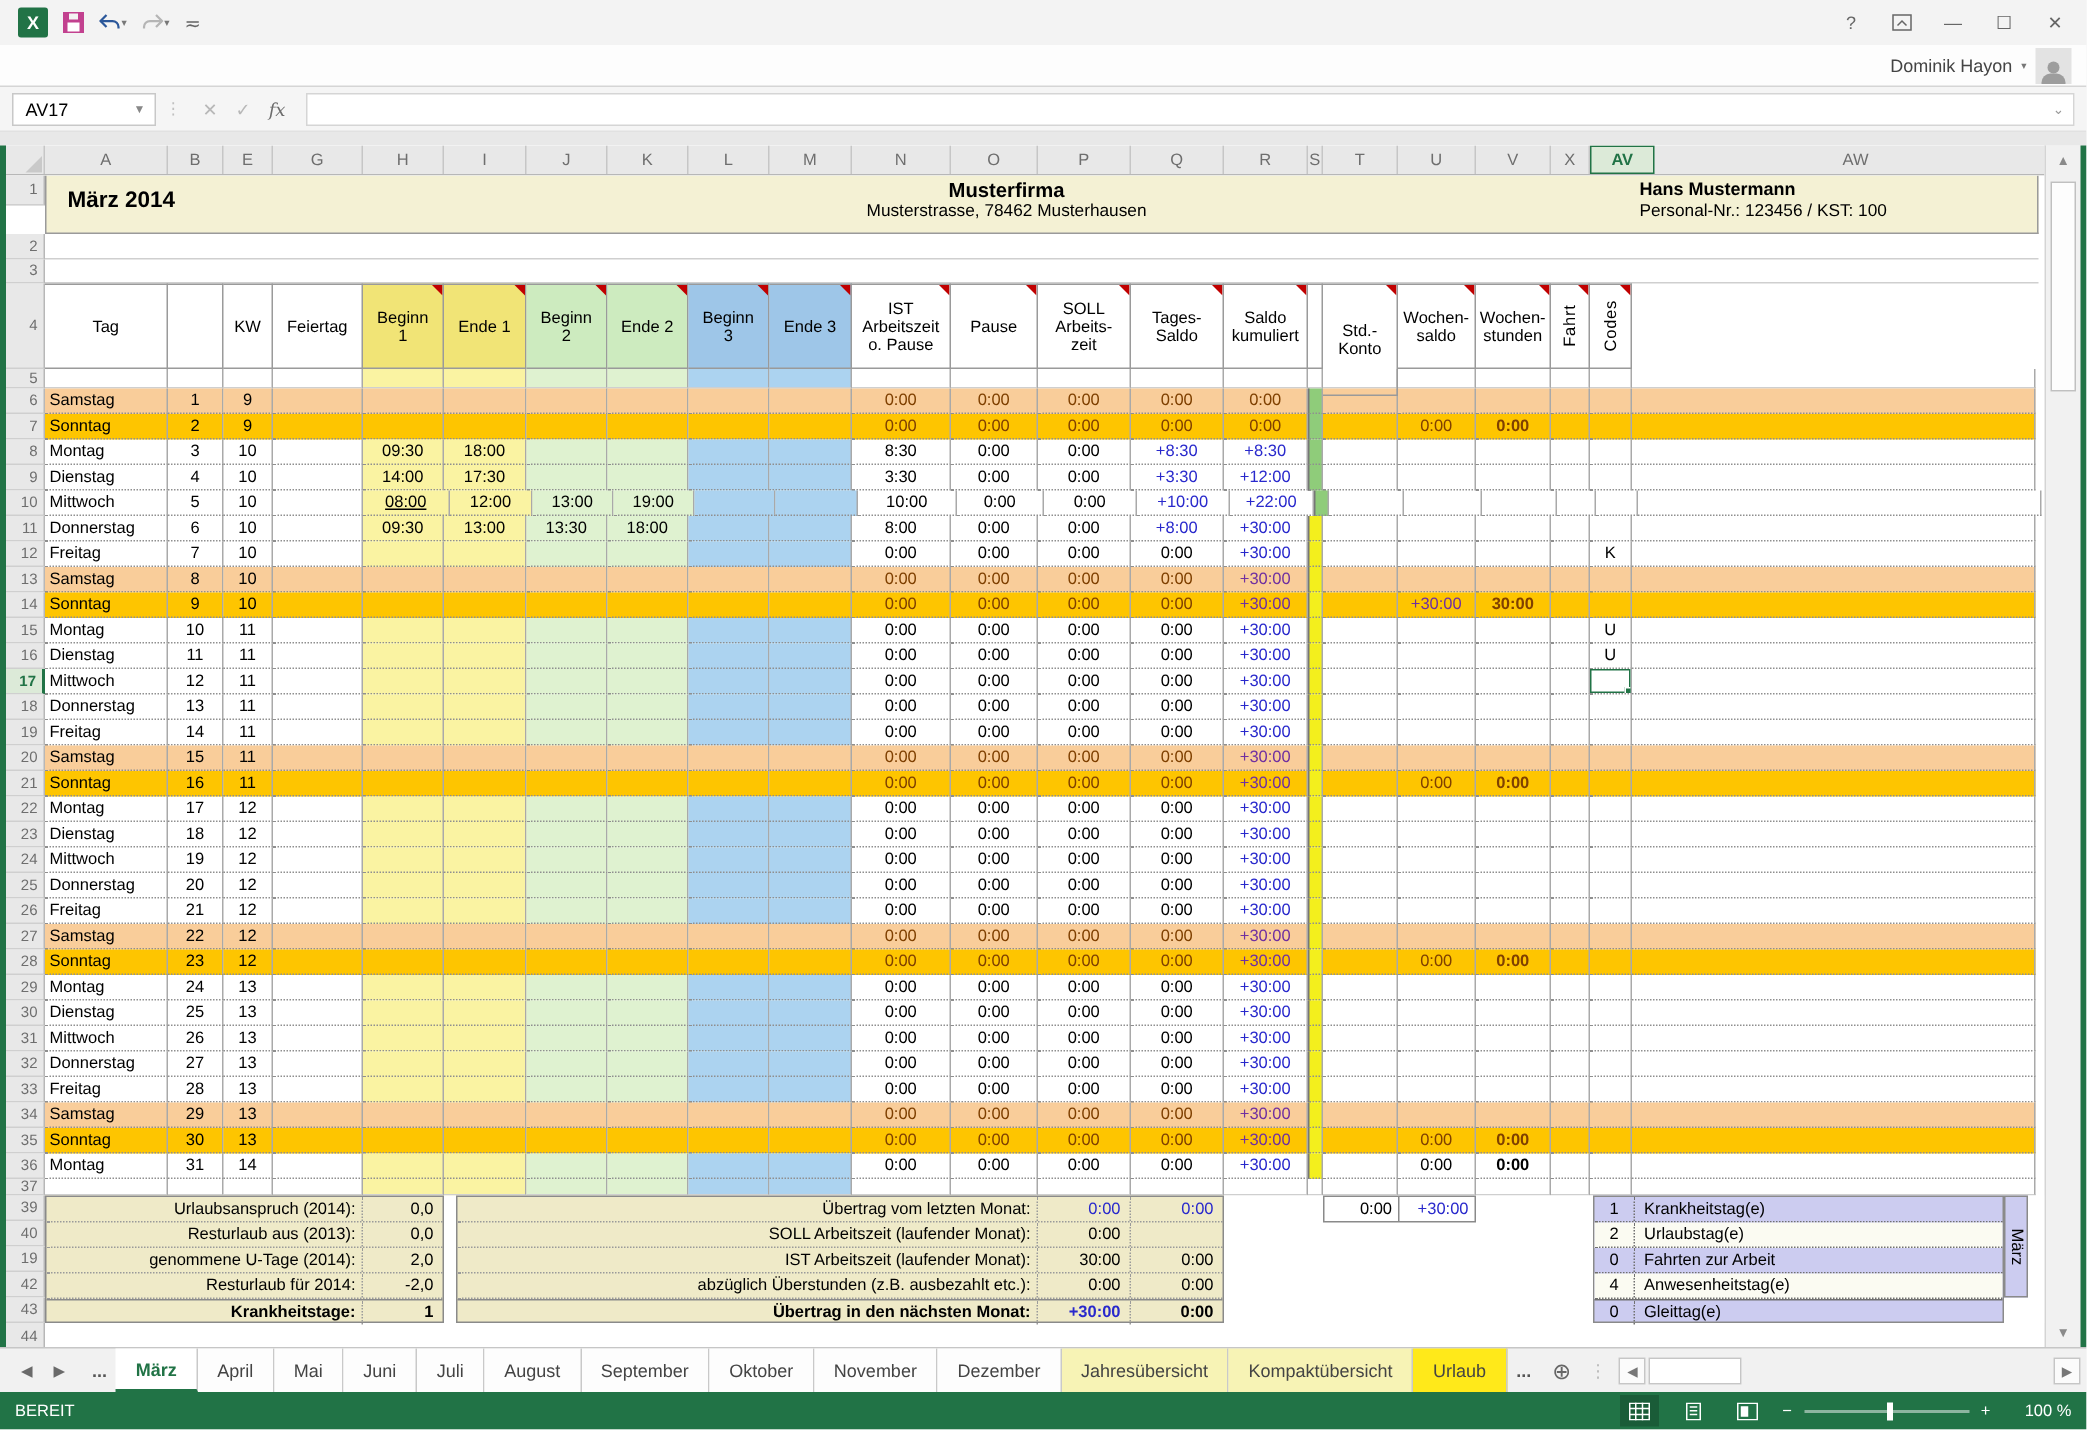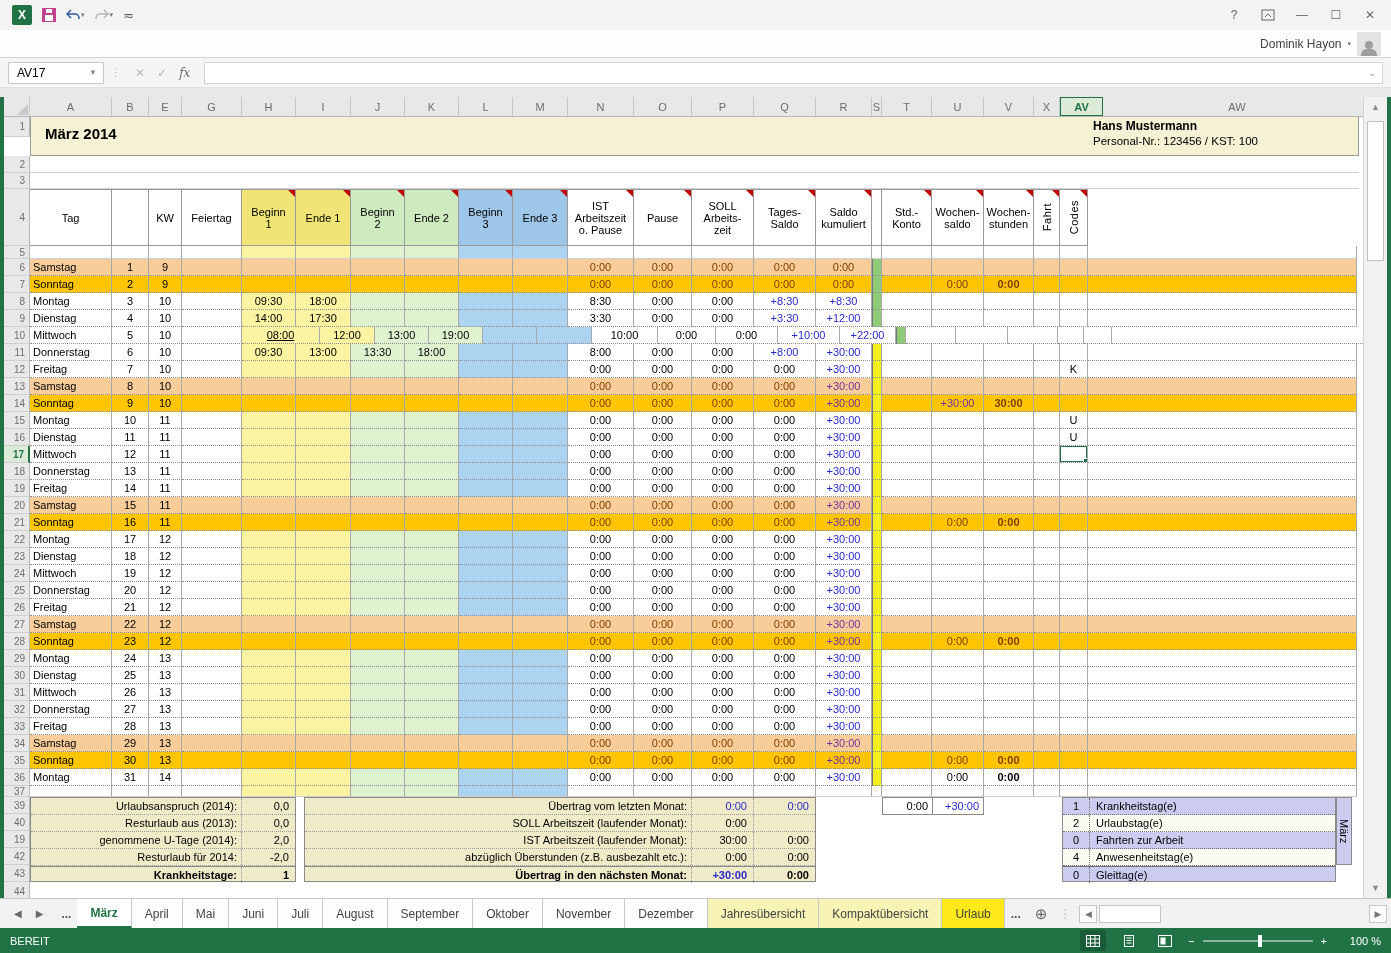--- a/index.html
+++ b/index.html
@@ -230,20 +230,24 @@
           <div class="ch" style="width: 50px;">V</div>
           <div class="ch" style="width: 26px;">X</div>
           <div class="ch selcol" style="width: 43px;">AV</div>
           <div class="ch" style="width: 269px;">AW</div>
         </div>
       <div class="grid" id="grid">
           <div class="grow" style="height: 39px;">
             <div class="rh" style="height: 20px; border-bottom: 1px solid rgb(207, 207, 207);">1</div>
             <div class="tband" style="width: 1329px;">
               <div class="tb-month">März 2014</div>
+<div class="tb-center">
+                <div class="tb-company">Musterfirma</div>
+<div class="tb-addr">Musterstrasse, 78462 Musterhausen</div>
+              </div>
 <div class="tb-right">
                 <div class="tb-emp">Hans Mustermann</div>
 <div class="tb-pn">Personal-Nr.: 123456 / KST: 100</div>
               </div>
             </div>
           </div>
           <div class="grow" style="height: 17px;">
             <div class="rh" style="height: 17px;">2</div>
             <div class="c blank-bottom" style="width: 1329px; border-right: none;"></div>
           </div>
@@ -271,21 +275,21 @@
 o. Pause</div>
             <div class="hcell note" style="width: 58px; height: 57px;">Pause</div>
             <div class="hcell note" style="width: 62px; height: 57px;">SOLL
 Arbeits-
 zeit</div>
             <div class="hcell note" style="width: 62px; height: 57px;">Tages-
 Saldo</div>
             <div class="hcell note" style="width: 56px; height: 57px;">Saldo
 kumuliert</div>
             <div class="hcell" style="width: 10px; height: 57px;"></div>
-            <div class="hcell note" style="width: 50px; height: 57px;">Std.-
+            <div class="hcell note" style="width: 50px; height: 75px;">Std.-
 Konto</div>
             <div class="hcell note" style="width: 52px; height: 57px;">Wochen-
 saldo</div>
             <div class="hcell note" style="width: 50px; height: 57px;">Wochen-
 stunden</div>
             <div class="hcell note vert" style="width: 26px; height: 57px;"><span>Fahrt</span></div>
             <div class="hcell note vert" style="width: 28px; height: 57px;"><span>Codes</span></div>
           </div>
           <div class="grow" style="height: 13px;">
             <div class="rh" style="height: 13px;">5</div>
@@ -411,21 +415,21 @@
             <div class="c " style="width: 26px; height: 17px;"></div>
             <div class="c " style="width: 28px; height: 17px;"></div>
             <div class="c " style="width: 269px; height: 17px;"></div>
           </div>
           <div class="grow wd" style="height: 17px;">
             <div class="rh" style="height: 17px;">10</div>
             <div class="c left" style="width: 82px; height: 17px;">Mittwoch</div>
             <div class="c " style="width: 37px; height: 17px;">5</div>
             <div class="c " style="width: 33px; height: 17px;">10</div>
             <div class="c " style="width: 60px; height: 17px;"></div>
-            <div class="c " style="width: 78px; height: 17px; background: rgb(250, 243, 162); text-decoration: underline;">08:00</div>
+            <div class="c " style="width: 58px; height: 17px; background: rgb(250, 243, 162); text-decoration: underline;">08:00</div>
             <div class="c " style="width: 55px; height: 17px; background: rgb(250, 243, 162);">12:00</div>
             <div class="c " style="width: 54px; height: 17px; background: rgb(223, 242, 208);">13:00</div>
             <div class="c " style="width: 54px; height: 17px; background: rgb(223, 242, 208);">19:00</div>
             <div class="c " style="width: 54px; height: 17px; background: rgb(172, 211, 240);"></div>
             <div class="c " style="width: 55px; height: 17px; background: rgb(172, 211, 240);"></div>
             <div class="c tval" style="width: 66px; height: 17px;">10:00</div>
             <div class="c tval" style="width: 58px; height: 17px;">0:00</div>
             <div class="c tval" style="width: 62px; height: 17px;">0:00</div>
             <div class="c tval t-plus" style="width: 62px; height: 17px;">+10:00</div>
             <div class="c tval t-plus" style="width: 56px; height: 17px;">+22:00</div>

